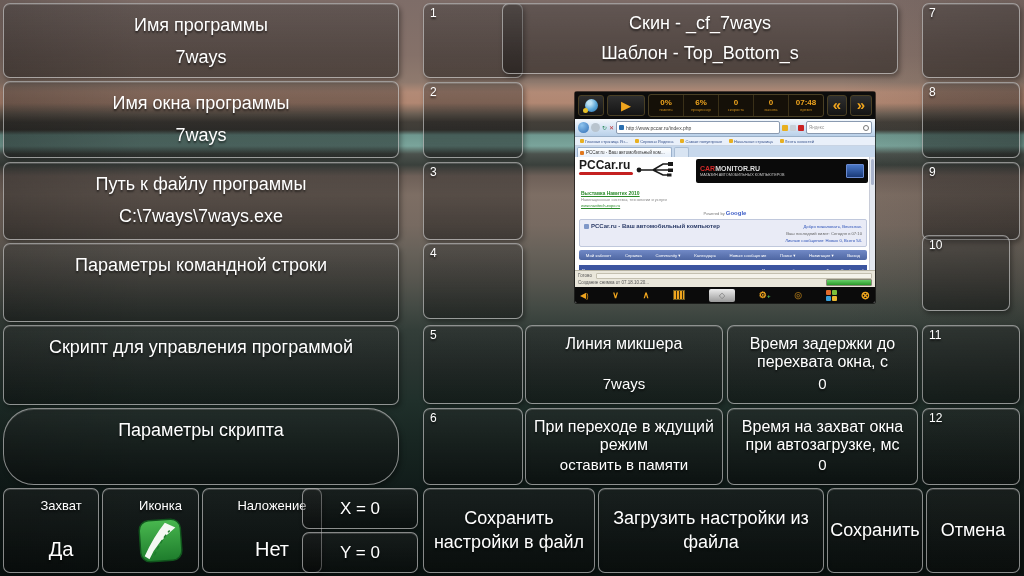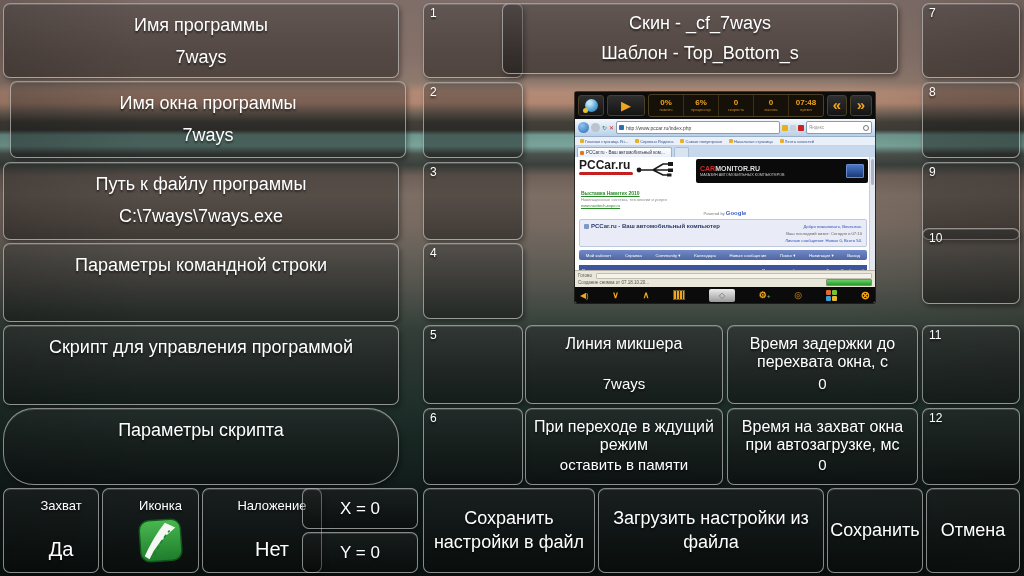--- a/index.html
+++ b/index.html
@@ -120,21 +120,21 @@
 </style>
 </head>
 <body>
 
 <div class="screen">
 
   <div class="btn field" style="left:3px;top:3px;width:396px;height:75px;">
     <div>Имя программы</div>
     <div>7ways</div>
   </div>
-  <div class="btn field" style="left:3px;top:81px;width:396px;height:77px;margin-left:7px;">
+  <div class="btn field" style="left:3px;top:81px;width:396px;height:77px;">
     <div>Имя окна программы</div>
     <div>7ways</div>
   </div>
   <div class="btn field" style="left:3px;top:162px;width:396px;height:78px;">
     <div>Путь к файлу программы</div>
     <div>C:\7ways\7ways.exe</div>
   </div>
   <div class="btn field" style="left:3px;top:243px;width:396px;height:79px;">
     <div>Параметры командной строки</div>
     <div></div>
@@ -198,21 +198,21 @@
 
   <div class="btn num" style="left:922px;top:3px;width:98px;height:75px;">
       <span>7</span>
     </div>
   <div class="btn num" style="left:922px;top:82px;width:98px;height:76px;">
       <span>8</span>
     </div>
   <div class="btn num" style="left:922px;top:162px;width:98px;height:78px;">
       <span>9</span>
     </div>
-  <div class="btn num" style="left:922px;top:228px;width:98px;height:76px;padding-left:12px;">
+  <div class="btn num" style="left:922px;top:235px;width:88px;height:76px;padding-left:12px;">
       <span>10</span>
     </div>
   <div class="btn num" style="left:922px;top:325px;width:98px;height:79px;">
       <span>11</span>
     </div>
   <div class="btn num" style="left:922px;top:408px;width:98px;height:77px;">
       <span>12</span>
     </div>
 
   <div class="btn skin" style="left:502px;top:3px;width:396px;height:71px;">

